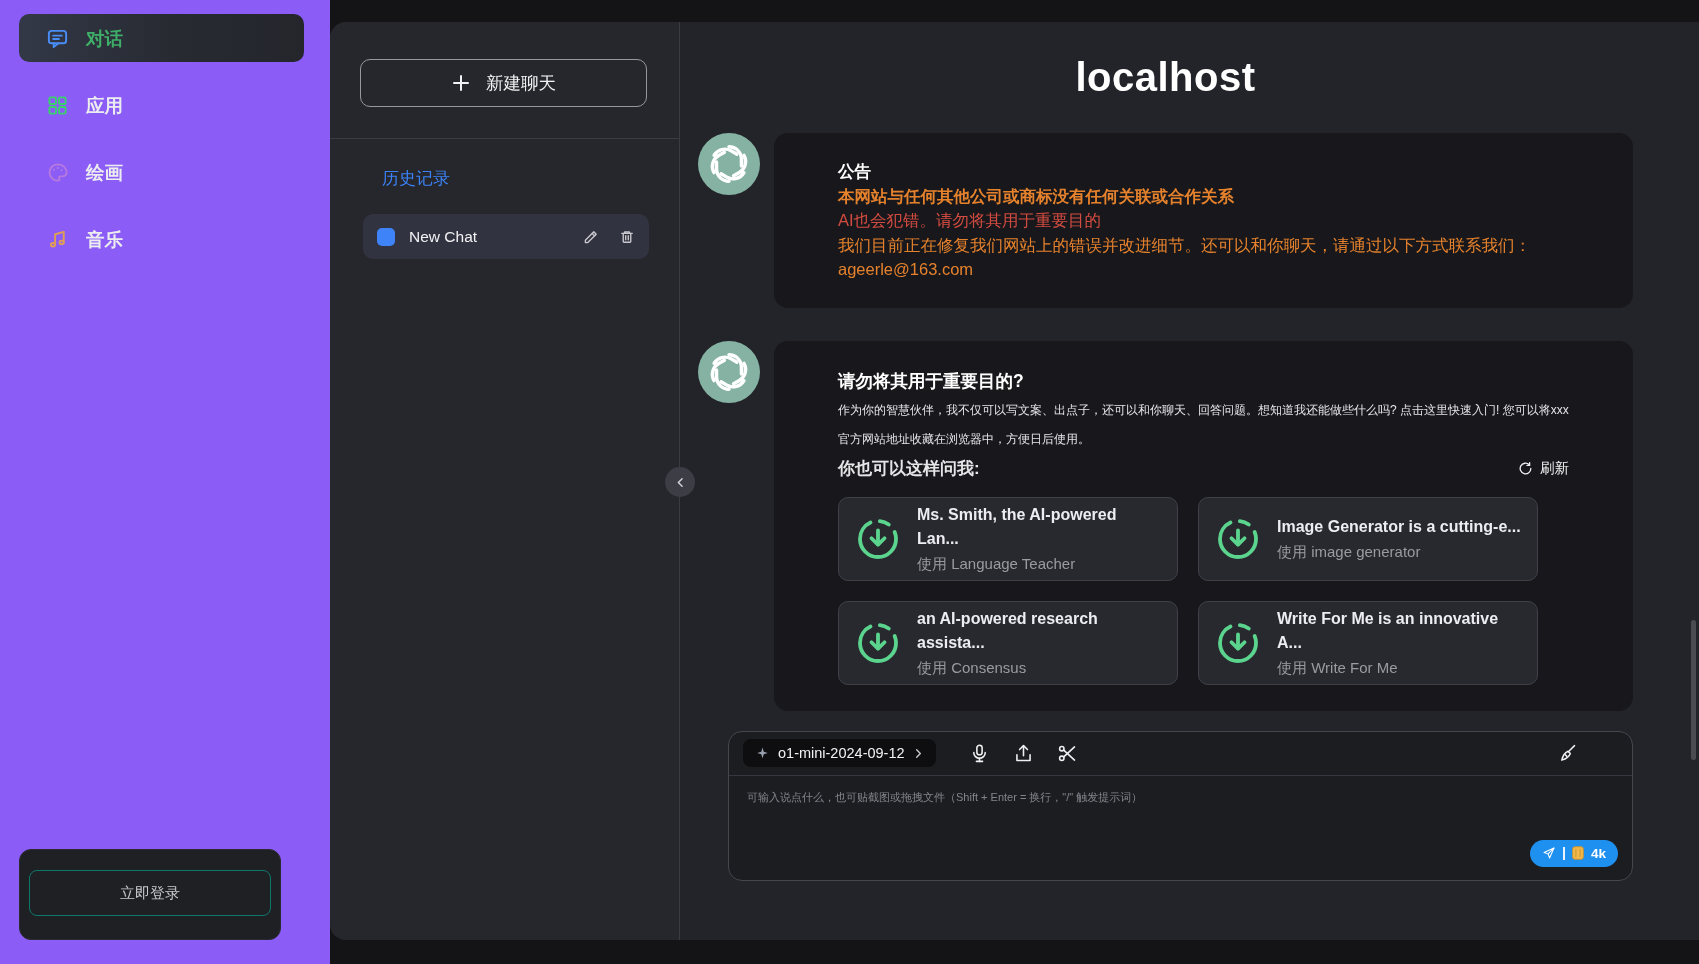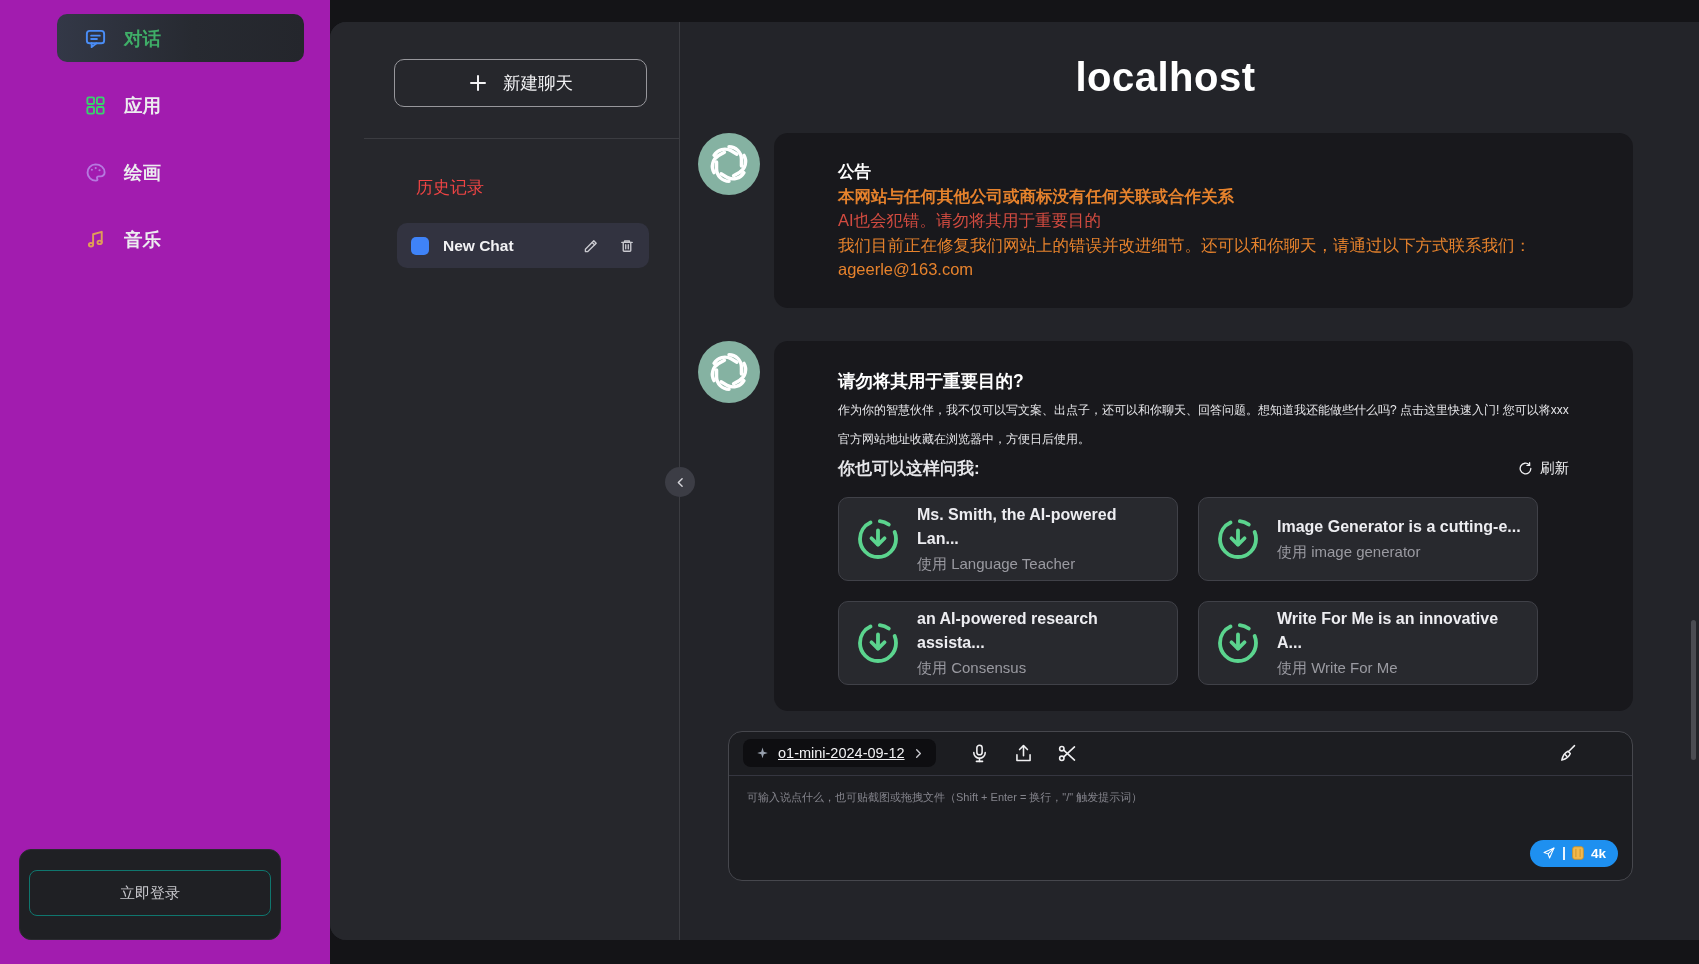--- a/index.html
+++ b/index.html
@@ -6,21 +6,21 @@
   html,body { width:1699px; height:964px; }
   body {
     position:relative; overflow:hidden;
     background:#141417;
     font-family:"Liberation Sans","DejaVu Sans",sans-serif;
     color:#ececee;
   }
   svg { display:block; }
 
   
-  .sidebar { position:absolute; left:0; top:0; width:330px; height:964px; background:#a21caf;padding-left:38px; }
+  .sidebar { position:absolute; left:0; top:0; width:330px; height:964px; background:#8b5cf6; }
   .nav { padding:14px 26px 0 19px; }
   .nav-item {
     height:48px; margin-bottom:19px; border-radius:10px;
     display:flex; align-items:center; padding-left:27px; gap:17px;
     font-size:18.5px; font-weight:700; color:#ecedef; cursor:pointer;
   }
   .nav-item.active { background:linear-gradient(90deg,#333847,#272a31 55%,#24262c); color:#3fae68; }
   .nav-icon { width:23px; height:23px; flex:none; }
 
   .login-card {
@@ -36,33 +36,33 @@
 
   
   .workspace {
     position:absolute; left:330px; top:22px; right:0; height:918px;
     background:#232429; border-radius:16px 0 0 16px; display:flex;
   }
 
   
   .chatlist {
     width:350px; flex:none; background:#26272c;
-    border-right:1px solid #3b3c41; border-radius:16px 0 0 16px; position:relative;padding-left:34px;
+    border-right:1px solid #3b3c41; border-radius:16px 0 0 16px; position:relative;
   }
   .new-chat-btn {
     margin:37px 32px 0 30px; height:48px;
     border:1px solid #97979c; border-radius:10px; background:transparent;
     display:flex; align-items:center; justify-content:center; gap:15px;
     color:#f2f2f4; font-size:17.5px; cursor:pointer; width:calc(100% - 62px); font-family:inherit;
   }
   .cl-divider { margin-top:31px; border-top:1px solid #3b3c41; }
-  .history-label { margin:37px 0 0 52px; font-size:17px; color:#ef4444; }
+  .history-label { margin:28px 0 0 52px; font-size:17px; color:#3b82f6; }
   .chat-item {
     margin:24px 30px 0 33px; height:45px; background:#323340; border-radius:10px;
-    display:flex; align-items:center; padding:0 14px; gap:14px; cursor:pointer;font-weight:bold;
+    display:flex; align-items:center; padding:0 14px; gap:14px; cursor:pointer;
   }
   .chat-item-square { width:18px; height:18px; border-radius:5px; background:#3f83f8; flex:none; }
   .chat-item-title { flex:1; color:#f2f2f4; font-size:15.5px; }
   .row-icon { width:16px; height:16px; color:#c9c9cf; cursor:pointer; flex:none; }
   .row-icon + .row-icon { margin-left:6px; }
 
   .collapse-btn {
     position:absolute; left:335px; top:445px; width:30px; height:30px; border-radius:50%;
     background:#3c3d45; display:flex; align-items:center; justify-content:center;
     cursor:pointer; z-index:5; color:#d6d6db;
@@ -105,21 +105,21 @@
   .card-title { color:#ededf1; font-size:16px; font-weight:600; line-height:1.45; }
   .card-sub { color:#9a9aa1; font-size:15px; margin-top:5px; }
 
   
   .composer {
     margin:20px 0 0 30px; height:150px;
     border:1px solid #46474d; border-radius:14px; background:#1c1d21; position:relative;
   }
   .composer-toolbar {
     height:44px; display:flex; align-items:center; padding:0 14px;
-    border-bottom:1px solid #353640; gap:23px;text-decoration:underline;
+    border-bottom:1px solid #353640; gap:23px;
   }
   .model-pill {
     display:flex; align-items:center; gap:8px; background:#0e0e11; border-radius:8px;
     padding:6px 12px; color:#f2f2f4; font-size:14.5px; cursor:pointer; margin-right:10px;
   }
   .tool-icon { width:21px; height:21px; color:#f0f0f2; cursor:pointer; }
   .toolbar-spacer { flex:1; }
   .broom { margin-right:40px; }
   .composer-body { position:relative; height:103px; }
   .composer-input {

